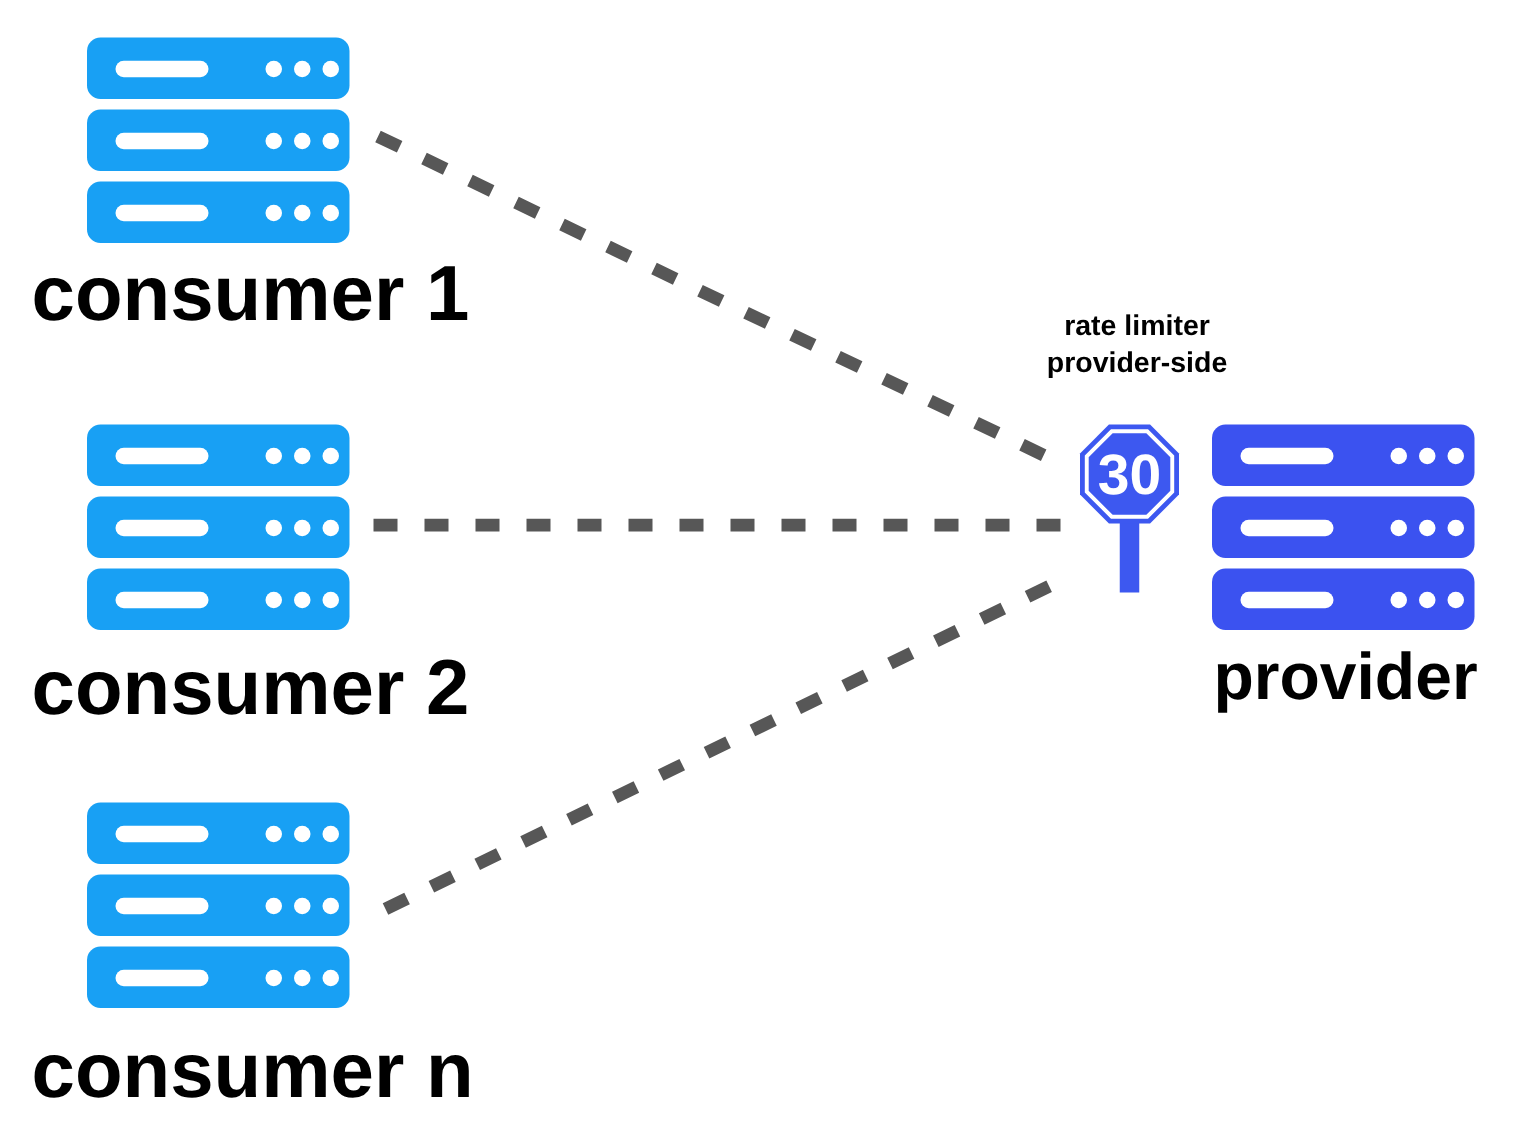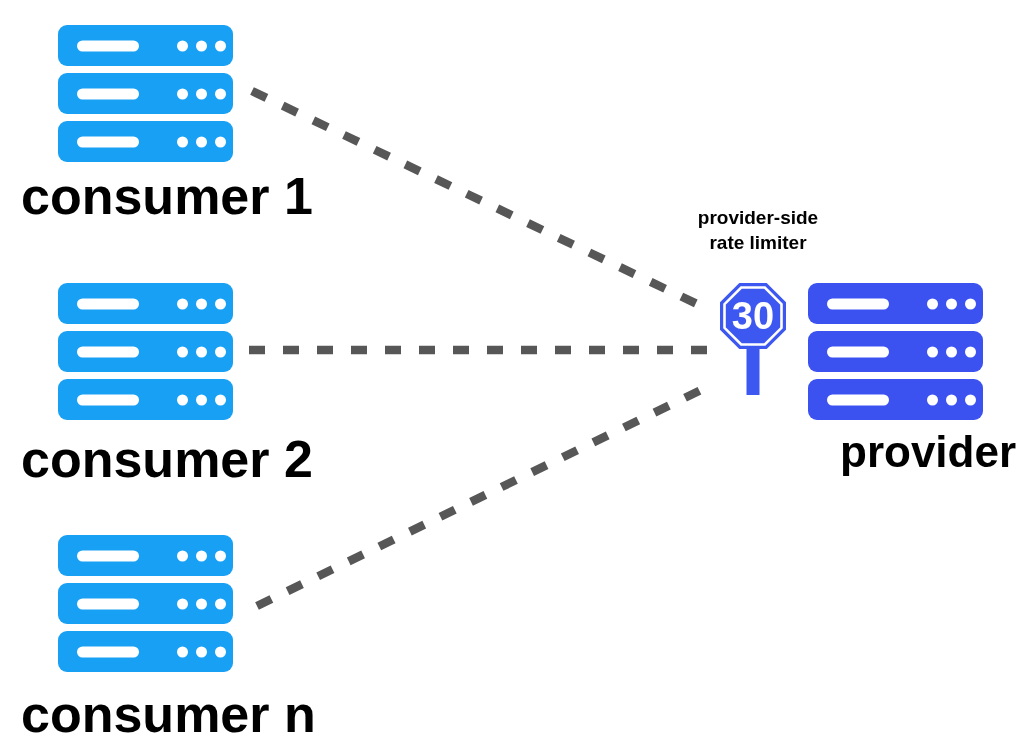--- a/index.html
+++ b/index.html
@@ -130,31 +130,31 @@
   <div class="label consumer-label" style="left:21px; top:430px;text-align:right;">consumer 2</div>
 
   <div class="stack consumer" style="left:58px; top:535px;">
     <div class="slab"></div>
     <div class="slab"></div>
     <div class="slab"></div>
   </div>
   <div class="label consumer-label" style="left:21px; top:685px;">consumer n</div>
 
   <div class="limiter-caption">
+    <div>rate limiter</div>
     <div>provider-side</div>
-    <div>rate limiter</div>
   </div>
 
   <svg class="sign" width="72" height="118" viewBox="0 0 72 118">
     <rect class="post" x="29.5" y="66" width="13" height="49"></rect>
     <polygon class="octagon" points="22.3,3 49.7,3 69,22.3 69,49.7 49.7,69 22.3,69 3,49.7 3,22.3"></polygon>
     <polygon class="octagon-inner-ring" points="24.2,7.5 47.8,7.5 64.5,24.2 64.5,47.8 47.8,64.5 24.2,64.5 7.5,47.8 7.5,24.2"></polygon>
     <text x="36" y="49" text-anchor="middle">30</text>
   </svg>
 
   <div class="stack provider" style="left:808px; top:283px;">
     <div class="slab"></div>
     <div class="slab"></div>
     <div class="slab"></div>
   </div>
-  <div class="label provider-label" style="left:809px; top:427px;margin-left:31px;">provider</div>
+  <div class="label provider-label" style="left:809px; top:427px;">provider</div>
 
 </div>
 
 </body></html>

